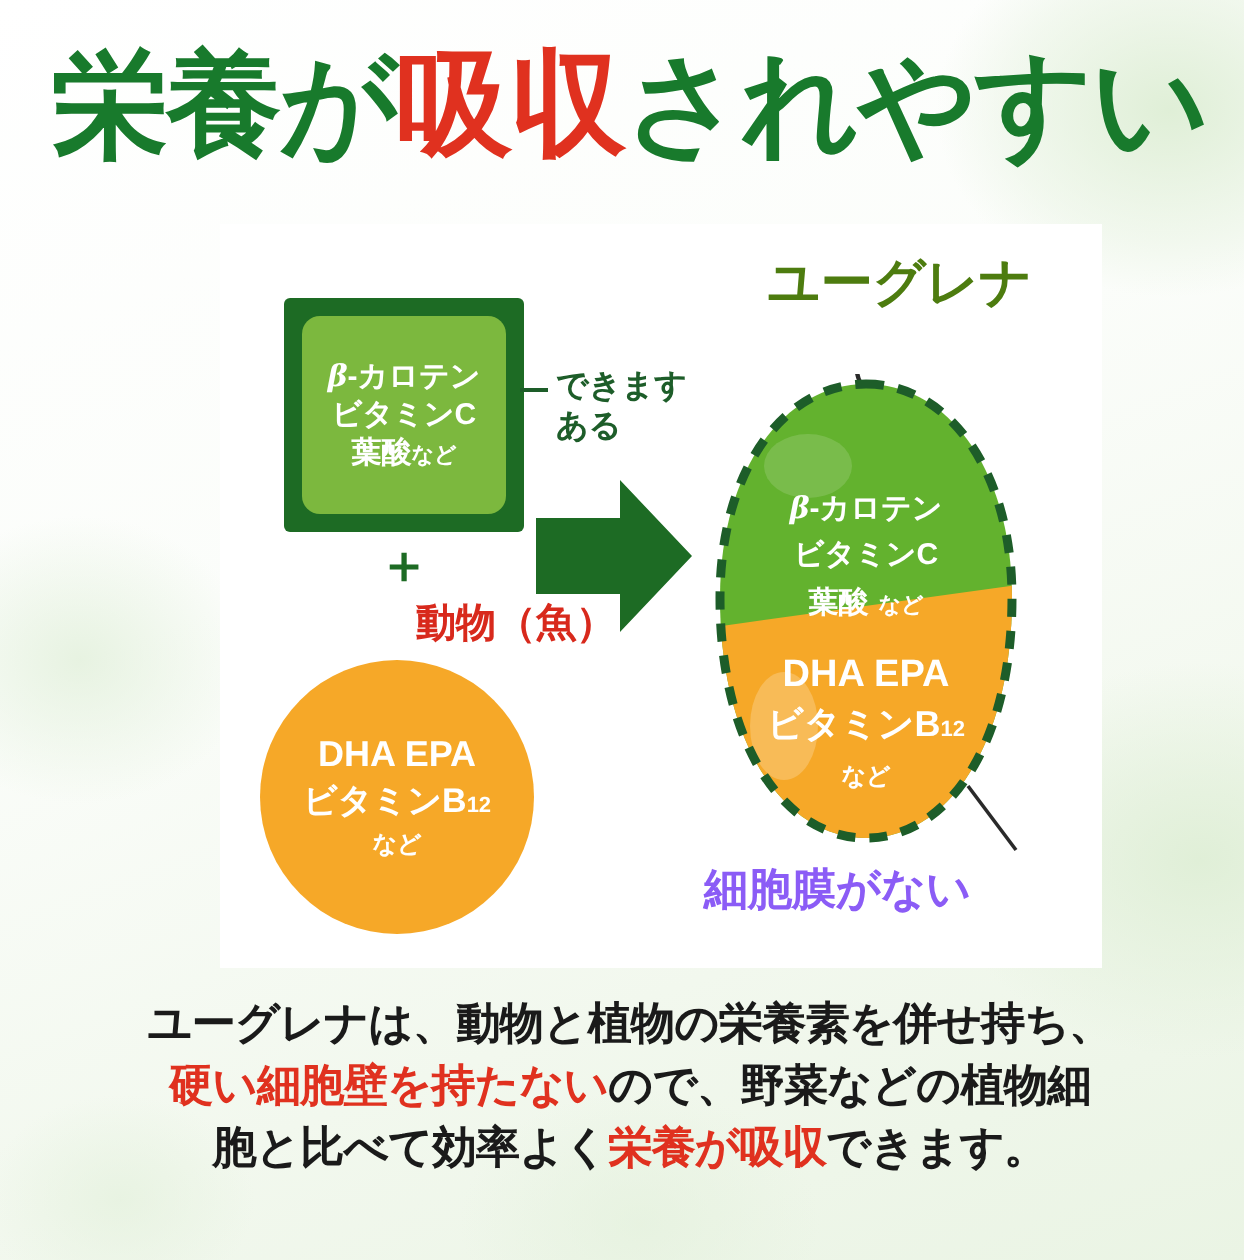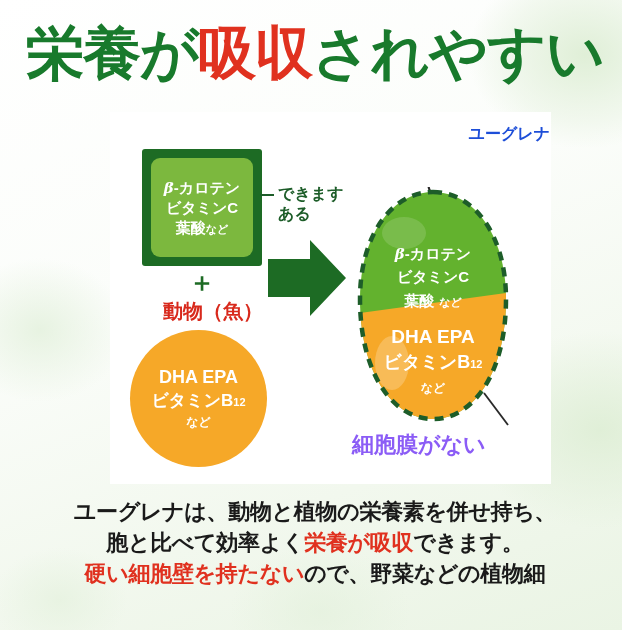--- a/index.html
+++ b/index.html
@@ -107,21 +107,21 @@
     font-weight: bold;
     color: #1d6b24;
     line-height: 1;
   }
 
   .animal-label {
     position: absolute;
     left: 8px;
     top: 186px;
     width: 190px;
-    text-align: center;
+    text-align: right;
     font-size: 20px;
     font-weight: bold;
     color: #d8291c;
     white-space: nowrap;
   }
 
   .animal-circle {
     position: absolute;
     left: 20px;
     top: 218px;
@@ -170,24 +170,24 @@
     width: 78px;
     height: 76px;
   }
 
   
   .euglena-label {
     position: absolute;
     left: 240px;
     top: 12px;
     width: 200px;
-    text-align: right;
-    font-size: 16px;
-    font-weight: bold;
-    color: #1d4ed8;
+    text-align: center;
+    font-size: 26px;
+    font-weight: bold;
+    color: #4d7c0f;
     white-space: nowrap;
   }
 
   .euglena-wrap {
     position: absolute;
     left: 236px;
     top: 75px;
     width: 174px;
     height: 239px;
   }
@@ -289,17 +289,17 @@
 
         <path d="M138,206 L162,238" fill="none" stroke="#2a2a2a" stroke-width="1.8"></path>
       </svg>
     </div>
 
     <div class="membrane-none">細胞膜がない</div>
   </div>
 
   <div id="caption">
     <div class="cap-line">ユーグレナは、動物と植物の栄養素を併せ持ち、</div>
+    <div class="cap-line"><span class="cap-red">硬い細胞壁を持たない</span><span>ので、野菜などの植物細</span></div>
     <div class="cap-line"><span>胞と比べて効率よく</span><span class="cap-red">栄養が吸収</span><span>できます。</span></div>
-    <div class="cap-line"><span class="cap-red">硬い細胞壁を持たない</span><span>ので、野菜などの植物細</span></div>
   </div>
 
 </div>
 
 </body></html>

